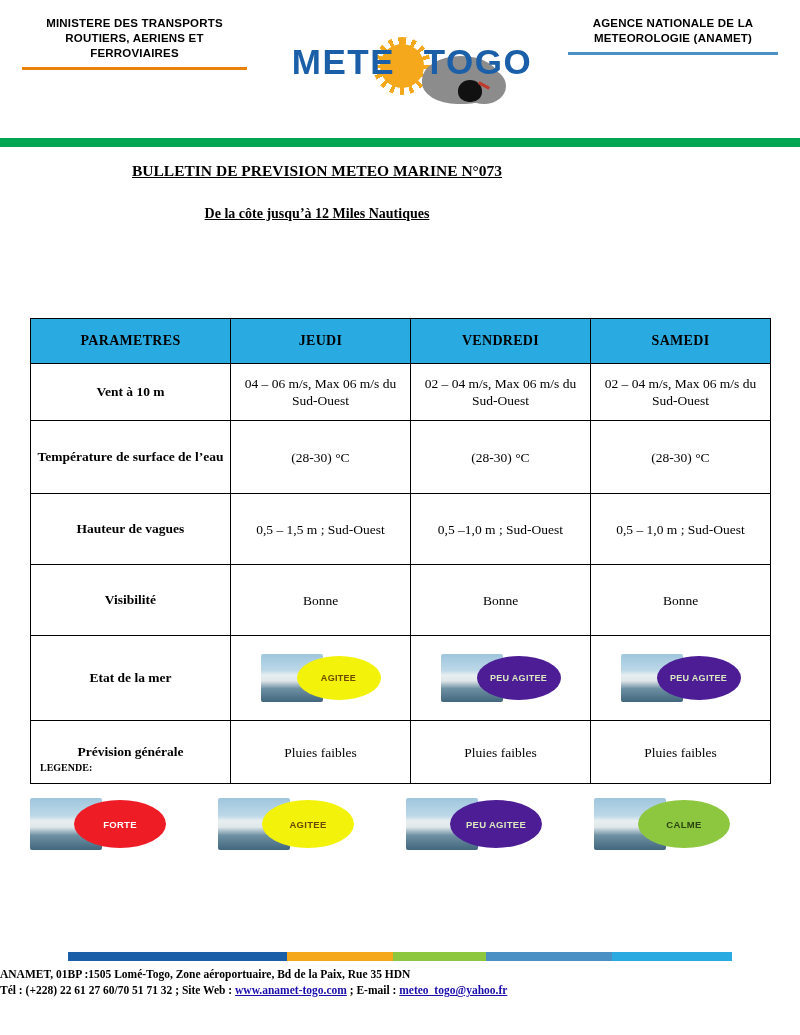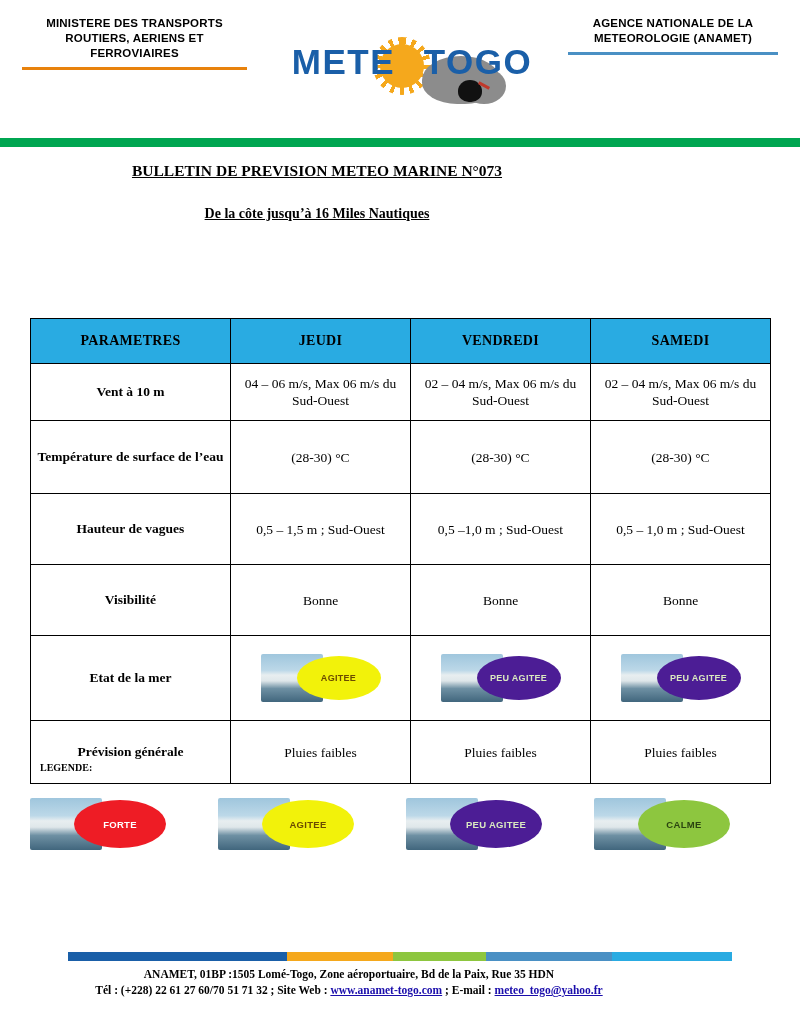--- a/index.html
+++ b/index.html
@@ -298,21 +298,20 @@
   .fb2 { width: 16%; background: #f5a81c; }
   .fb3 { width: 14%; background: #8dc63f; }
   .fb4 { width: 19%; background: #4a90c4; }
   .fb5 { width: 18%; background: #29ABE2; }
 
   .footer-text {
     position: absolute;
     top: 966px;
     left: 0;
     width: 698px;
-    text-align: center;
     font-size: 11.5px;
     font-weight: bold;
     line-height: 16px;
   }
   .footer-text .link {
     color: #1a0dab;
     text-decoration: underline;
   }
   .footer-text .lbl { color: #000; }
 </style>
@@ -337,21 +336,21 @@
   <div class="hdr-right">
     <div class="hdr-title">AGENCE NATIONALE DE LA METEOROLOGIE (ANAMET)</div>
     <div class="hdr-rule blue"></div>
   </div>
 </div>
 
 <div class="green-bar"></div>
 
 <div class="titles">
   <div class="t1">BULLETIN DE PREVISION METEO MARINE N°073</div>
-  <div class="t2">De la côte jusqu’à 16 Miles Nautiques</div>
+  <div class="t2">De la côte jusqu’à 12 Miles Nautiques</div>
 </div>
 
 <table class="bulletin">
   <colgroup>
     <col class="col-param">
       <col class="col-day">
       <col class="col-day">
       <col class="col-day">
   </colgroup>
   <thead>

